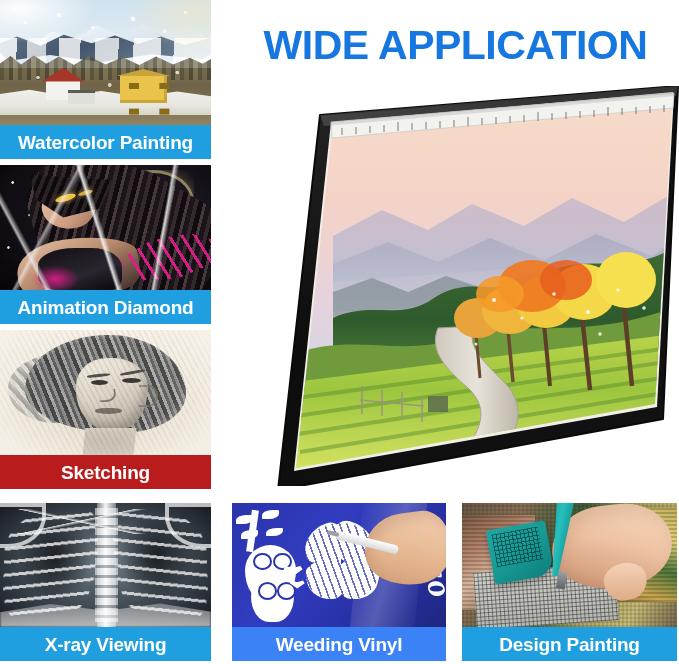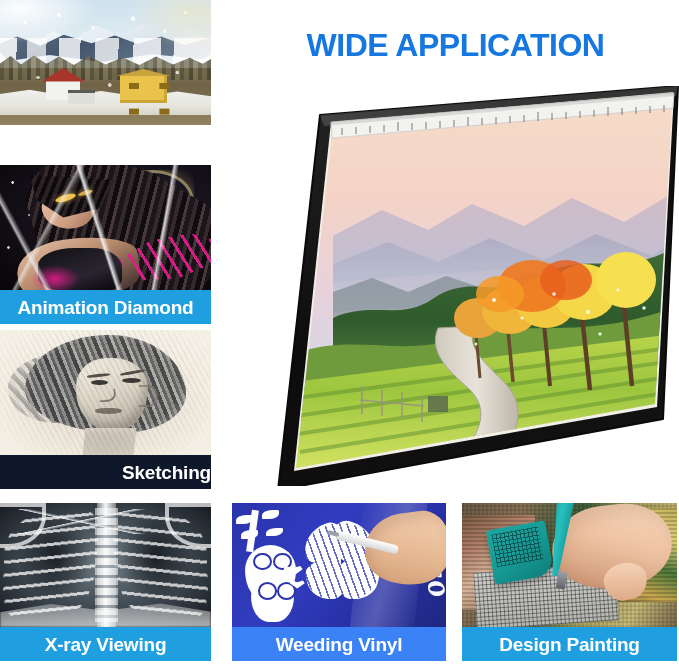--- a/index.html
+++ b/index.html
@@ -14,21 +14,21 @@
   }
 
   
   #heading {
     position: absolute;
     left: 232px; top: 14px;
     width: 447px; height: 62px;
     display: flex; align-items: center; justify-content: center;
   }
   #heading .title {
-    font-size: 32px;
+    font-size: 41px;
     font-weight: bold;
     letter-spacing: -0.5px;
     color: #1677e0;
     white-space: nowrap;
     line-height: 1;
   }
 
   
   .panel {
     position: absolute;
@@ -710,20 +710,23 @@
     <div class="wc-ground"></div>
     <div class="wc-treeline"></div>
     <div class="wc-snowfield"></div>
     <div class="wc-cabin"></div>
     <div class="wc-shed"></div>
     <div class="wc-house"></div>
     <div class="wc-spatter"></div>
     <div class="wc-haze-tl"></div>
     <div class="wc-haze-tr"></div>
   </div>
+  <div class="caption" style="background: rgb(31, 159, 224);">
+    <span style="color: rgb(255, 255, 255);">Watercolor Painting</span>
+  </div>
 </div>
 
 <div class="panel" id="panel-animation">
   <div class="art">
     <div class="an-bg"></div>
     <div class="an-stars"></div>
     <div class="an-moon"></div>
     <div class="an-hair"></div>
     <div class="an-face"></div>
     <div class="an-fringe"></div>
@@ -750,21 +753,21 @@
     <div class="sk-brow b"></div>
     <div class="sk-eye"></div>
     <div class="sk-eye b"></div>
     <div class="sk-nose"></div>
     <div class="sk-mouth"></div>
     <div class="sk-ear"></div>
     <div class="sk-neck"></div>
     <div class="sk-shade"></div>
     <div class="sk-vignette"></div>
   </div>
-  <div class="caption" style="background: #0f172a; justify-content: flex-end;">
+  <div class="caption" style="background: #b91c1c;">
     <span style="color: rgb(255, 255, 255);">Sketching</span>
   </div>
 </div>
 
 <div class="panel" id="panel-xray">
   <div class="art">
     <div class="xr-bg"></div>
     <div class="xr-lung-l"></div>
     <div class="xr-lung-r"></div>
     <div class="xr-ribs-l"></div>

